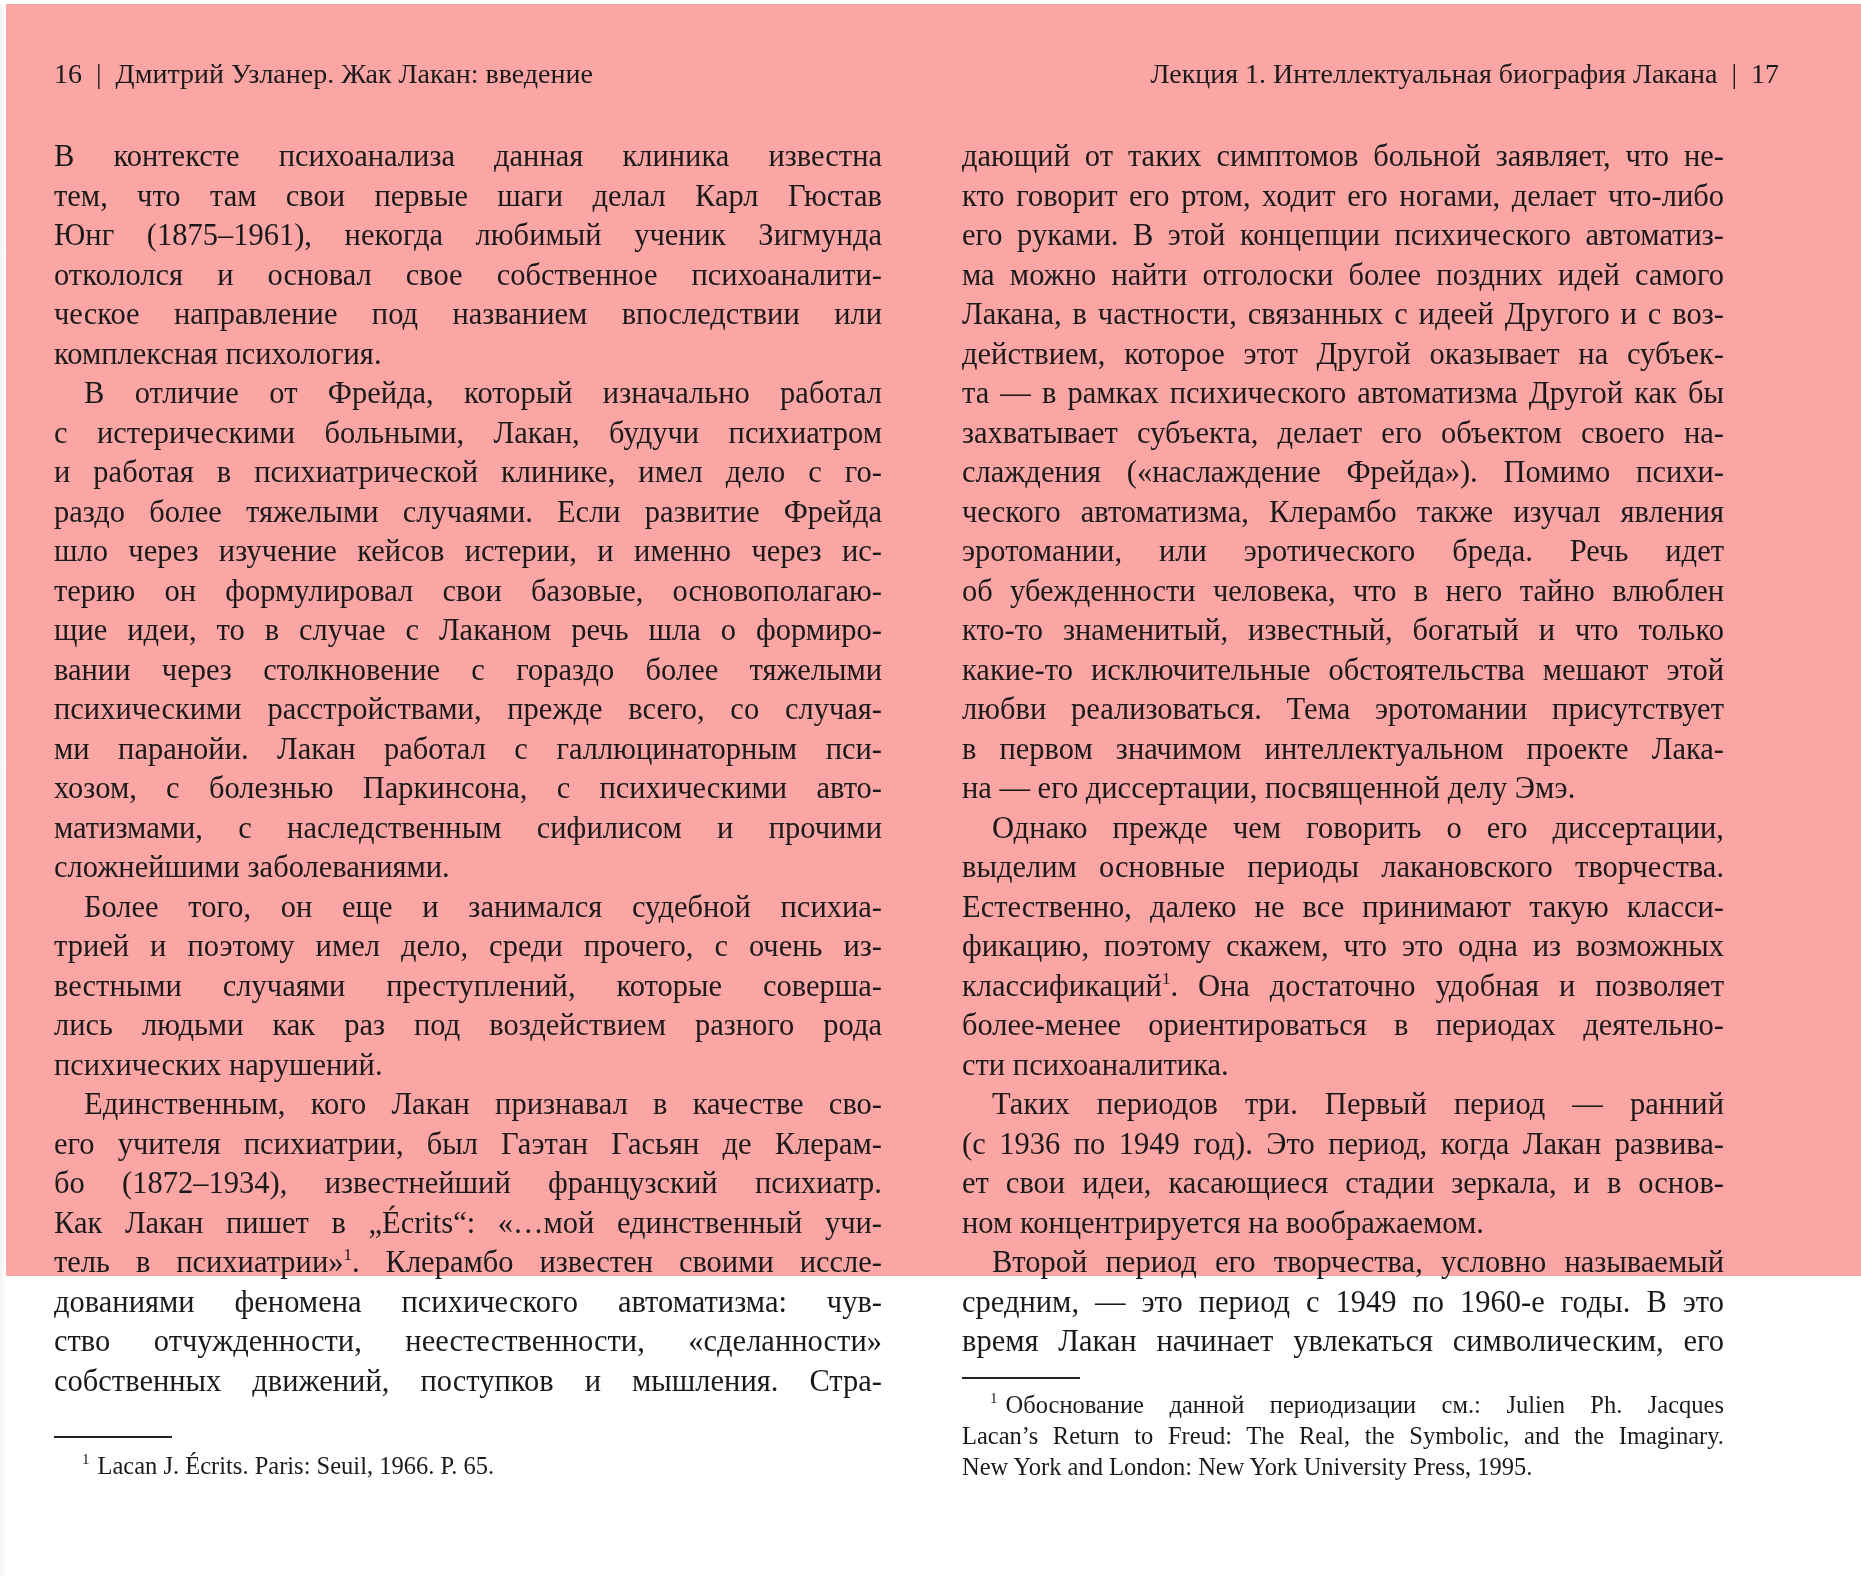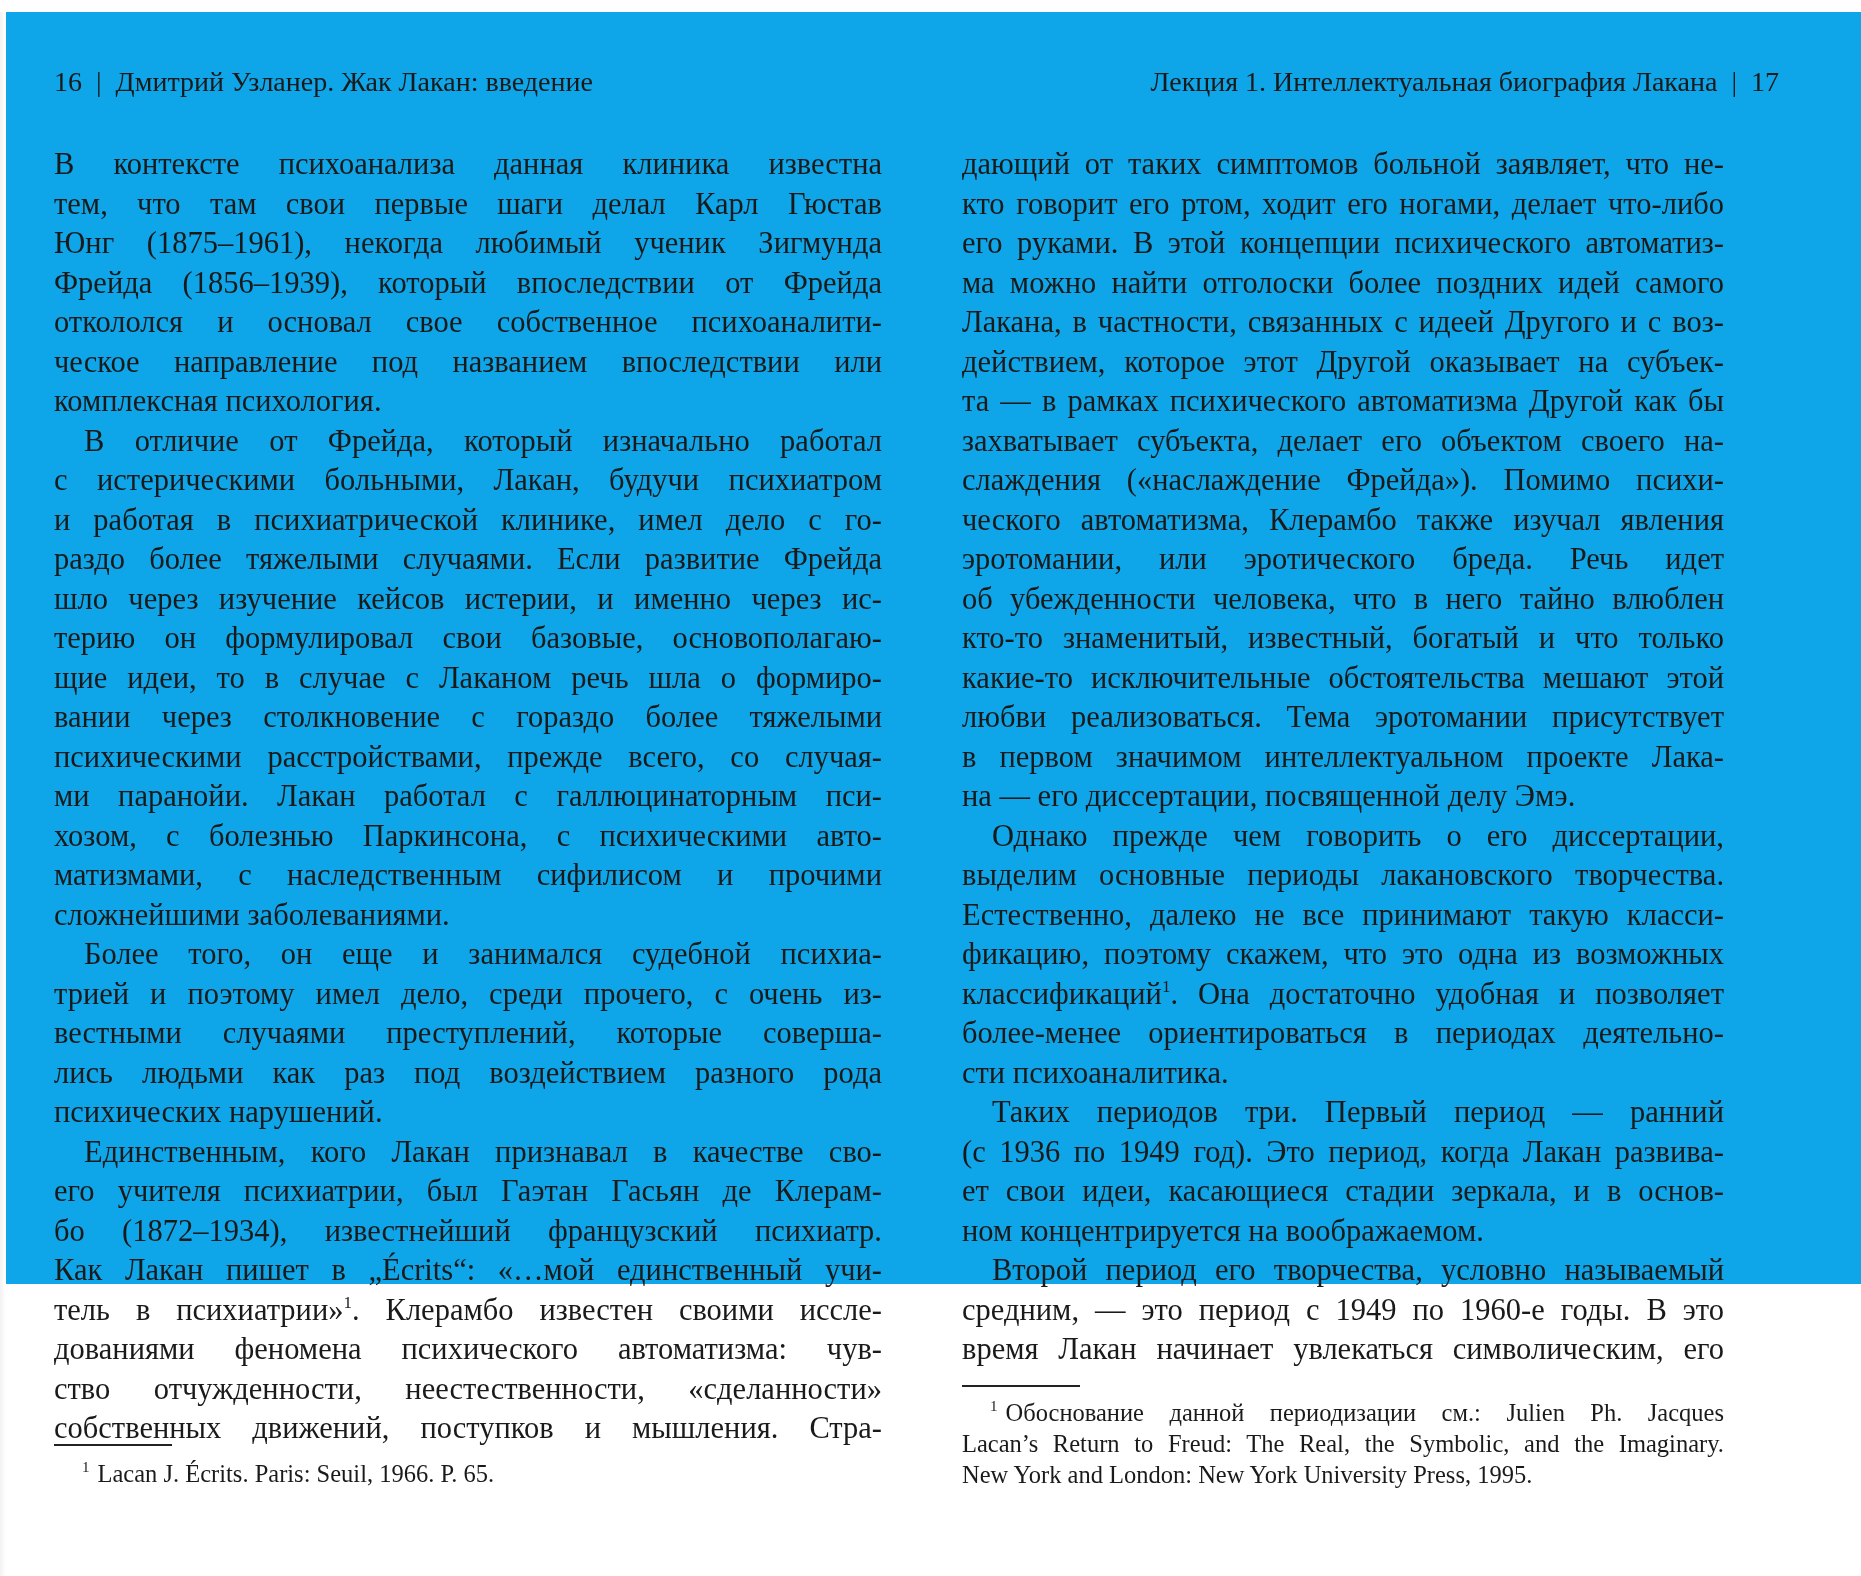--- a/index.html
+++ b/index.html
@@ -10,23 +10,23 @@
     body {
       width: 1861px;
       height: 1576px;
       position: relative;
       overflow: hidden;
       color: #1a1a1a;
       font-family: "Liberation Serif", "DejaVu Serif", serif;
     }
     .spread {
       position: absolute;
-      left: 0; top: 12px;
+      left: 0; top: 4px;
       width: 1861px; height: 1272px;
-      background: #0ea5e9;
+      background: #fca5a5;
     }
     .page {
       position: absolute;
       top: 0;
       height: 1576px;
     }
     .page-left { left: 0; width: 930px; }
     .page-right { left: 930px; width: 931px; }
 
     .running-head {
@@ -122,21 +122,20 @@
 
   <div class="page page-left">
     <div class="running-head">
       <span>16</span><span class="sep">|</span><span>Дмитрий Узланер. Жак Лакан: введение</span>
     </div>
 
     <div class="body-text" id="left-body">
         <span class="line">В контексте психоанализа данная клиника известна</span>
         <span class="line">тем, что там свои первые шаги делал Карл Гюстав</span>
         <span class="line">Юнг (1875–1961), некогда любимый ученик Зигмунда</span>
-        <span class="line">Фрейда (1856–1939), который впоследствии от Фрейда</span>
         <span class="line">откололся и основал свое собственное психоаналити-</span>
         <span class="line">ческое направление под названием впоследствии или</span>
         <span class="line last">комплексная психология.</span>
         <span class="line indent">В отличие от Фрейда, который изначально работал</span>
         <span class="line">с истерическими больными, Лакан, будучи психиатром</span>
         <span class="line">и работая в психиатрической клинике, имел дело с го-</span>
         <span class="line">раздо более тяжелыми случаями. Если развитие Фрейда</span>
         <span class="line">шло через изучение кейсов истерии, и именно через ис-</span>
         <span class="line">терию он формулировал свои базовые, основополагаю-</span>
         <span class="line">щие идеи, то в случае с Лаканом речь шла о формиро-</span>

